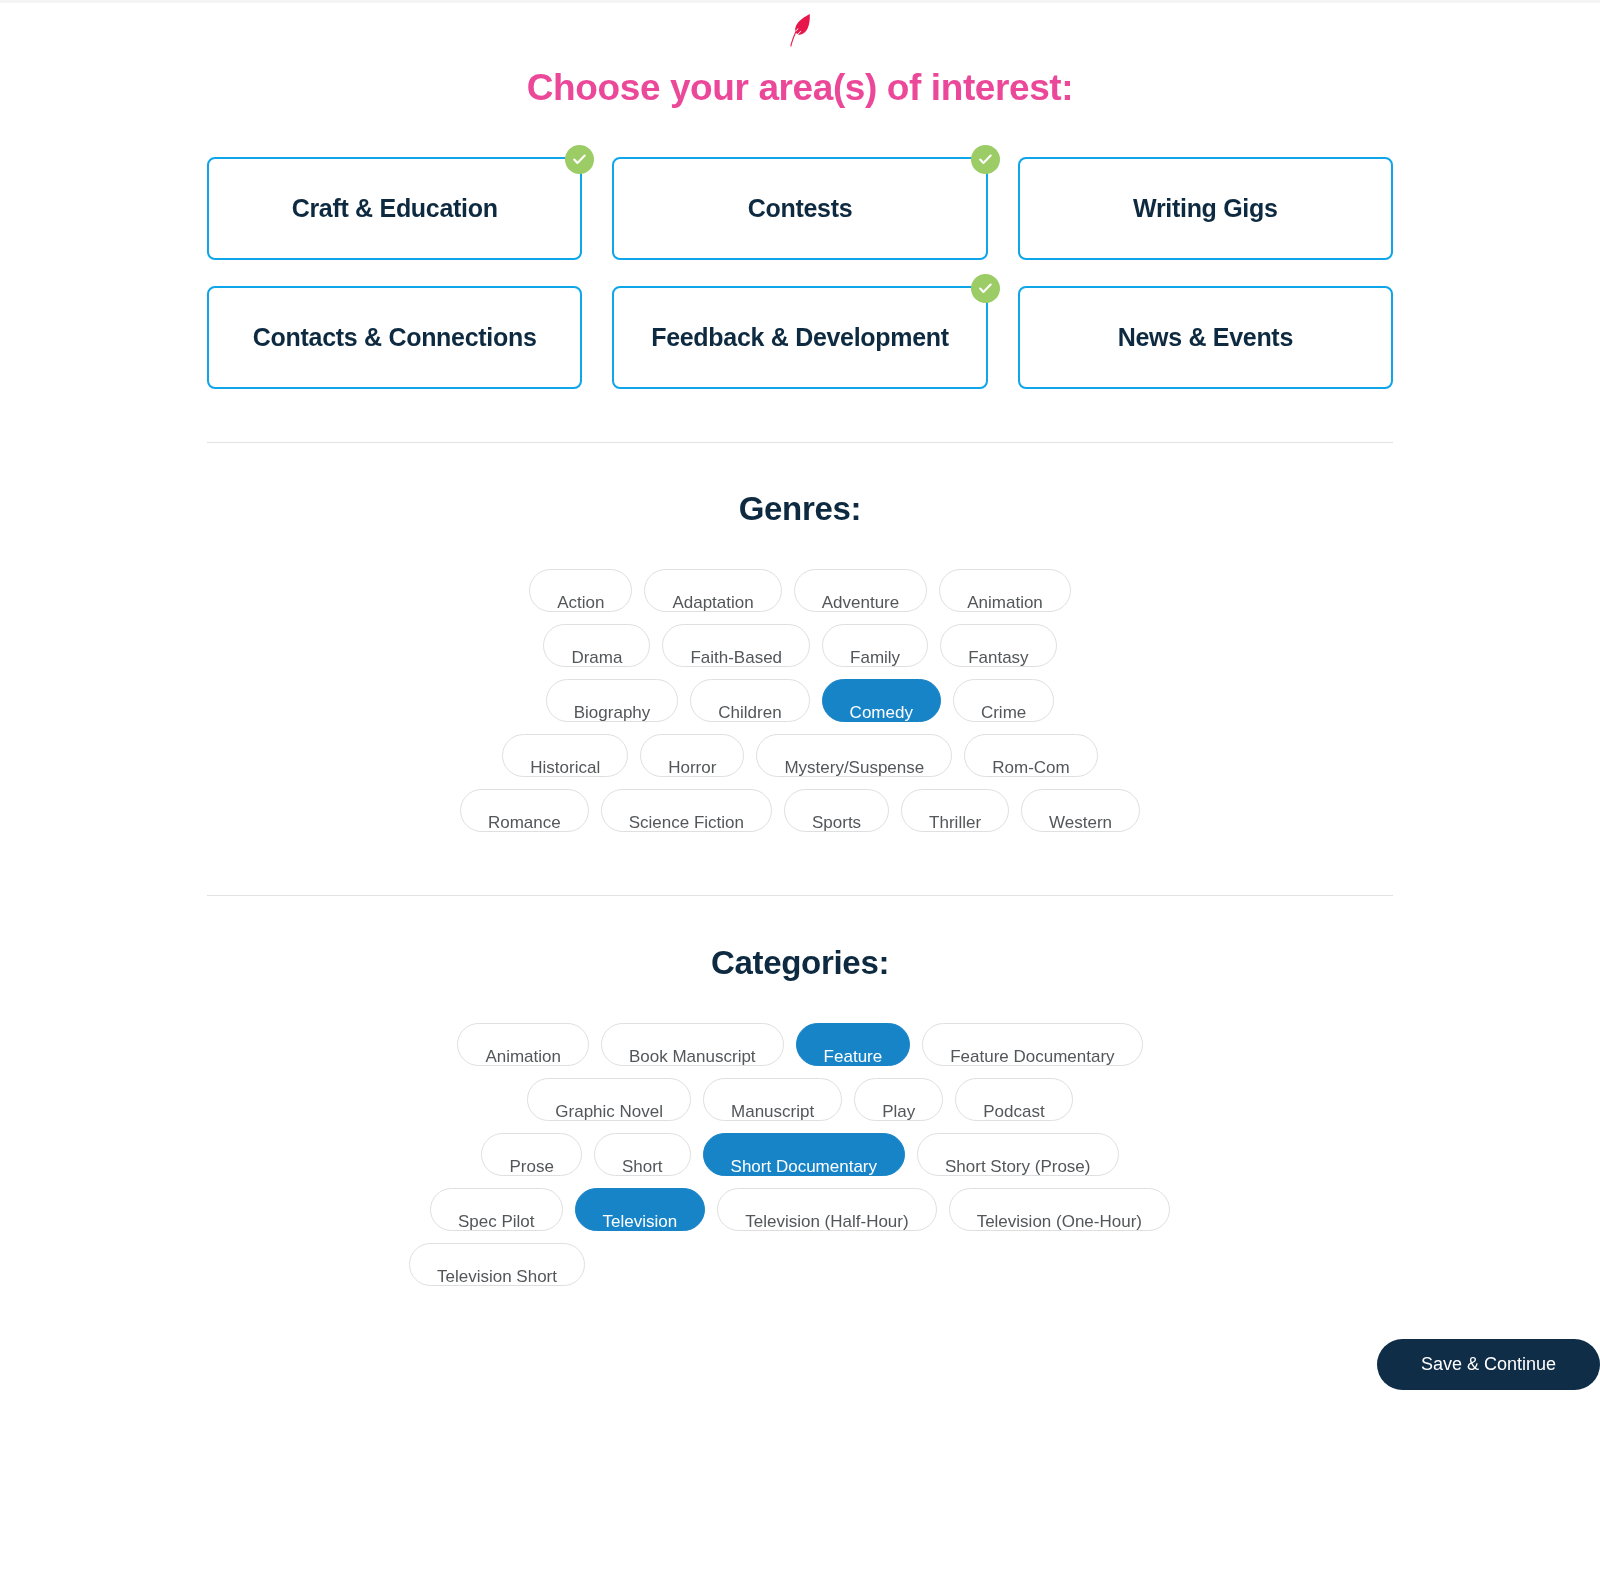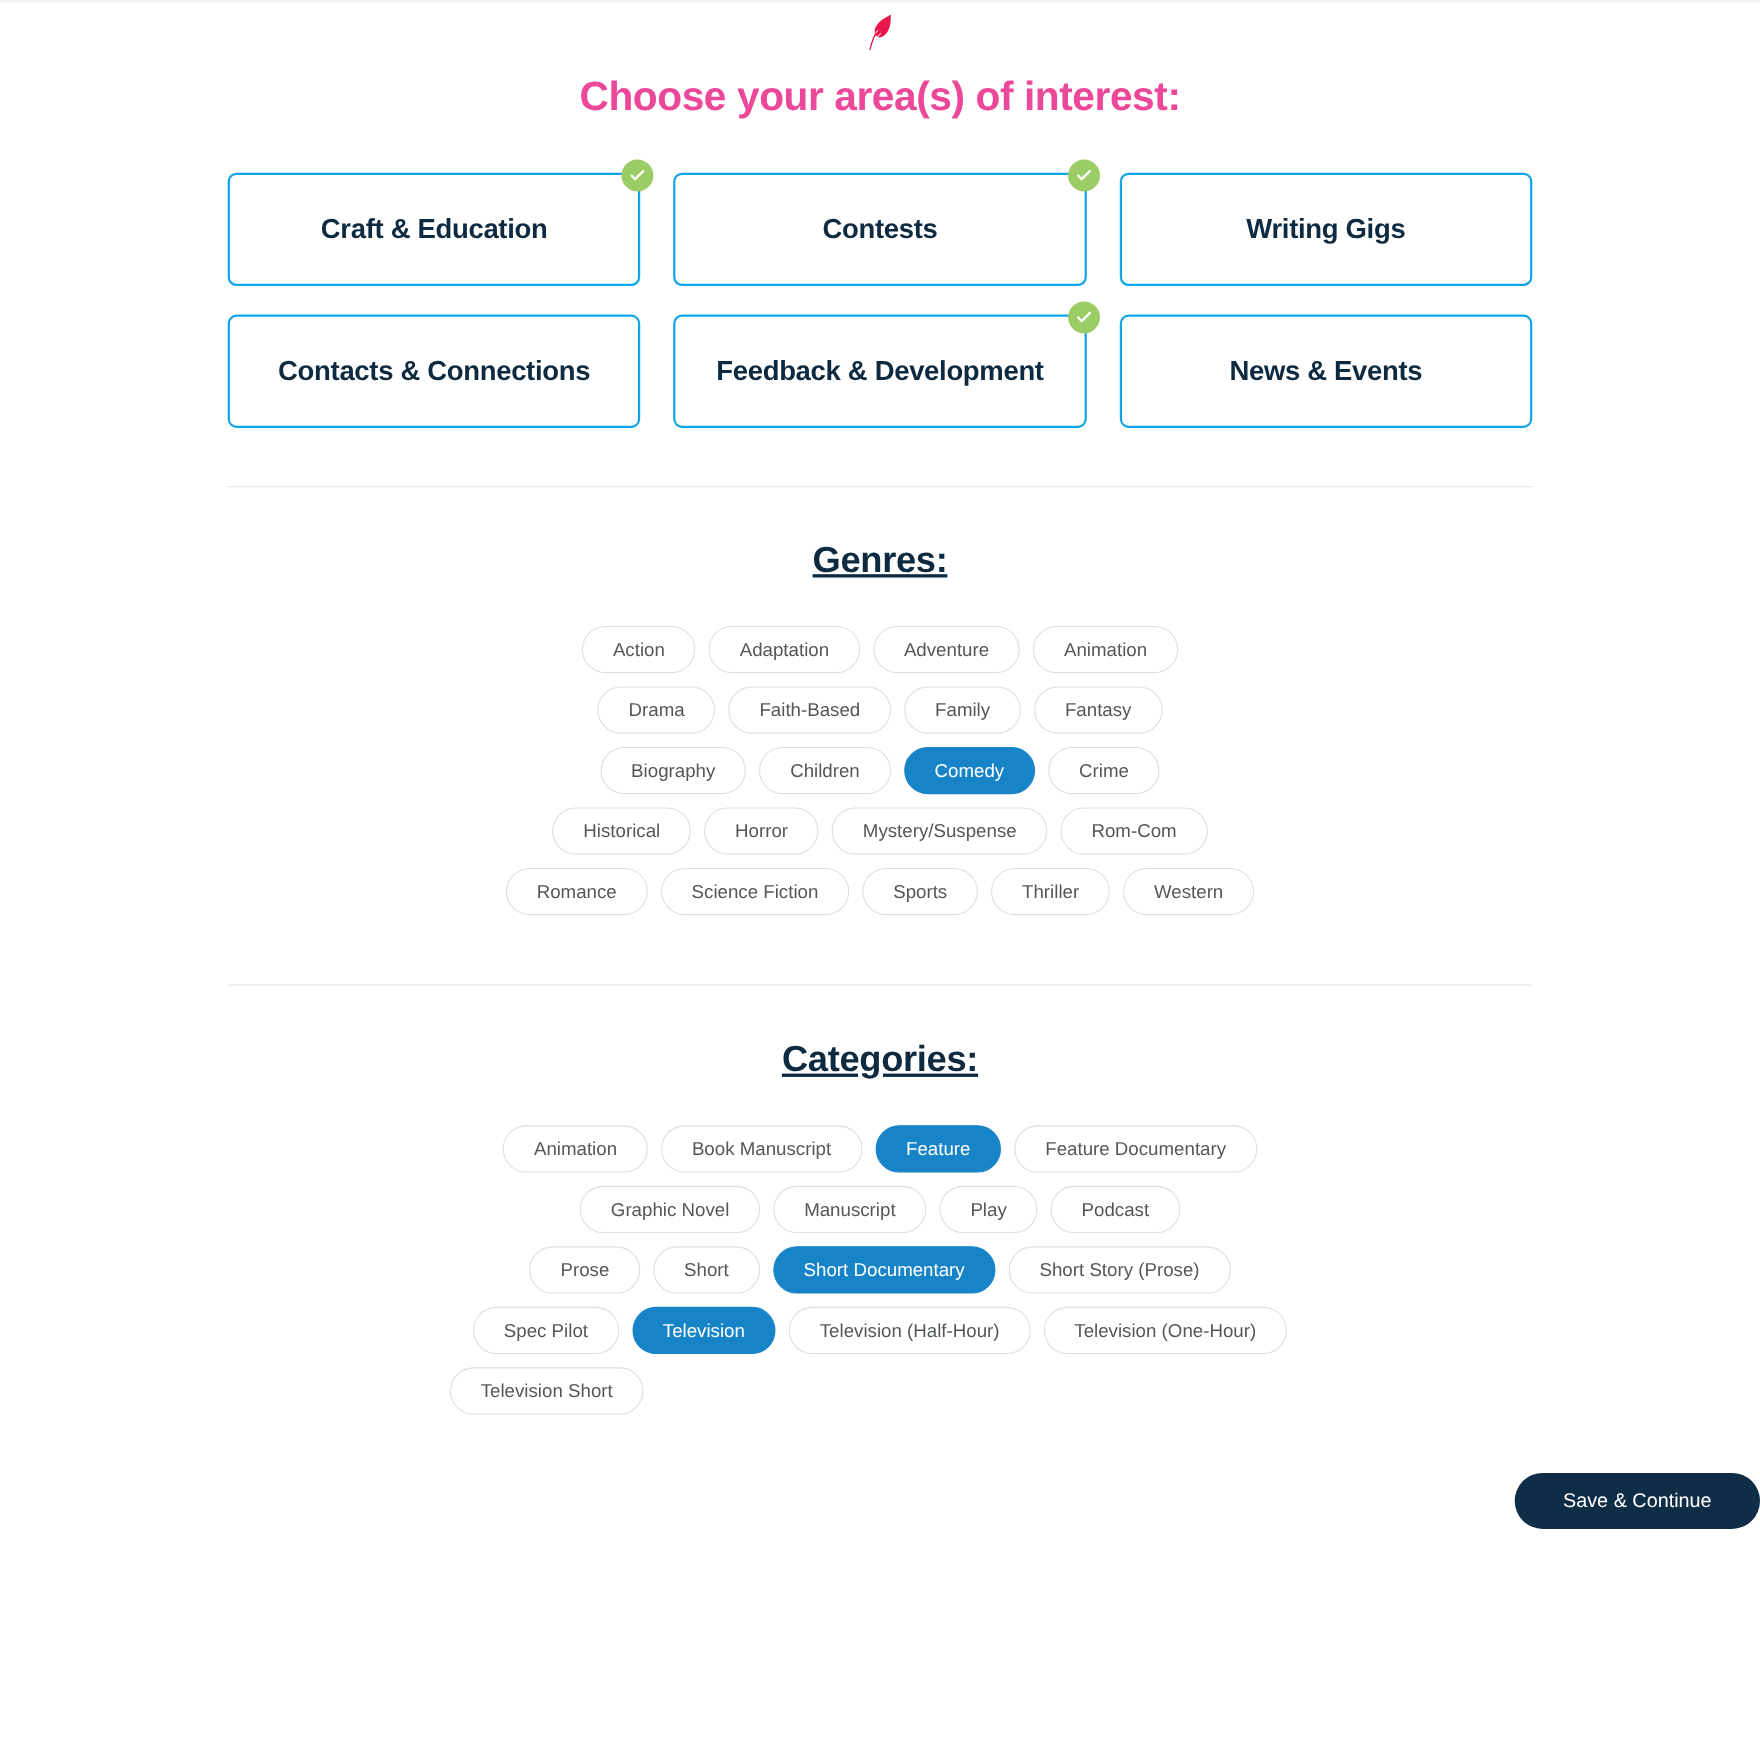--- a/index.html
+++ b/index.html
@@ -99,21 +99,20 @@
   .sep-top    { margin-top: 53px; }
   .sep-middle { margin-top: 63px; }
 
   
   .section-title {
     text-align: center;
     font-size: 33px;
     font-weight: 700;
     color: #0d2a40;
     letter-spacing: -0.3px;
-    text-decoration: underline;
   }
   .genres-title     { margin-top: 47px; }
   .categories-title { margin-top: 48px; }
 
   
   .pill-rows { margin-top: 41px; }
   .pill-row {
     display: flex;
     justify-content: center;
     gap: 12px;
@@ -121,21 +120,21 @@
   }
   .pill-row.align-left {
     justify-content: flex-start;
     padding-left: 365px;
     margin-left: 44px;
   }
 
   .pill {
     min-width: 0;
     height: 43px;
-    padding: 0 27px;
+    padding: 12px 27px;
     border: 1px solid #dfdfdf;
     border-radius: 22px;
     background: #ffffff;
     color: #53575a;
     font-family: "Liberation Sans", sans-serif;
     font-size: 17px;
     line-height: 41px;
     white-space: nowrap;
     cursor: pointer;
     text-align: right;

